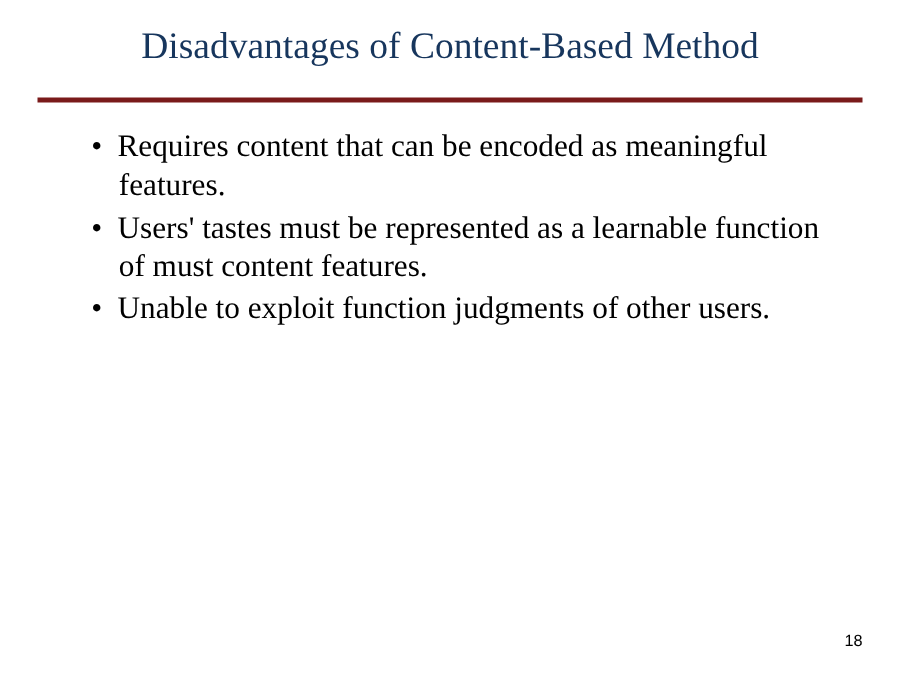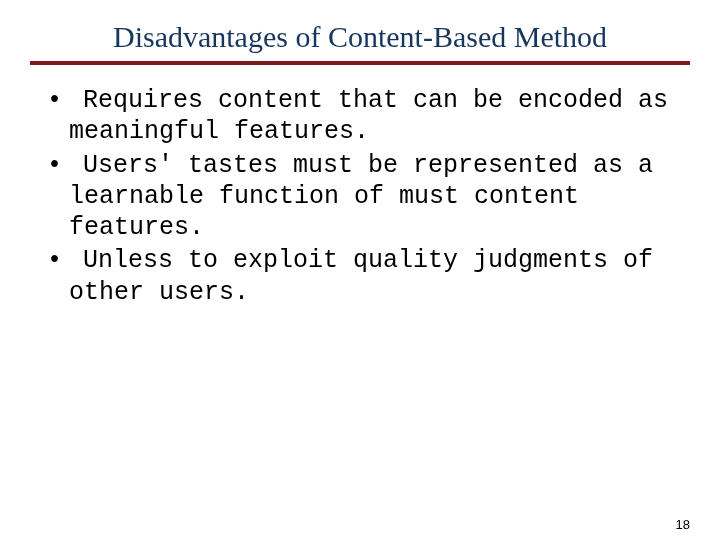--- a/index.html
+++ b/index.html
@@ -19,30 +19,29 @@
       width: 100%;
       height: 100%;
       padding: 20px 0 0 0;
       position: relative;
     }
     .title {
       text-align: center;
       font-size: 30px;
       color: #17365d;
       font-weight: normal;
-      padding-bottom: 7px;
+      padding-bottom: 24px;
       margin: 0 30px;
     }
     .title-underline {
       border-bottom: 4px solid #7a1a1a;
       margin: 0 30px 20px 30px;
     }
     .content {
-      padding: 0 50px 0 24px;
-      font-family: Liberation Mono, monospace;
+      padding: 0 50px 0 50px;
     }
     .bullet-list {
       list-style: none;
     }
     .bullet-item {
       font-size: 25px;
       color: #000000;
       line-height: 1.25;
       margin-bottom: 2px;
       padding-left: 45px;
@@ -62,34 +61,34 @@
       line-height: 1.25;
       padding-left: 75px;
       text-indent: -20px;
     }
     .sub-item::before {
       content: "– ";
       padding-right: 4px;
     }
     .page-number {
       position: absolute;
-      bottom: 8px;
+      bottom: 20px;
       right: 30px;
       font-size: 13px;
       font-family: Arial, sans-serif;
       color: #000000;
     }
   </style>
 </head>
 <body>
 
 <div class="slide">
   <h1 class="title">Disadvantages of Content-Based Method</h1>
   <div class="title-underline"></div>
   <div class="content">
     <ul class="bullet-list">
       <li class="bullet-item">Requires content that can be encoded as meaningful features.</li>
       <li class="bullet-item">Users' tastes must be represented as a learnable function of must content features.</li>
-      <li class="bullet-item">Unless to exploit quality judgments of other users.</li>
+      <li class="bullet-item">Unable to exploit function judgments of other users.</li>
     </ul>
   </div>
   <div class="page-number">18</div>
 </div>
 
 </body></html>

